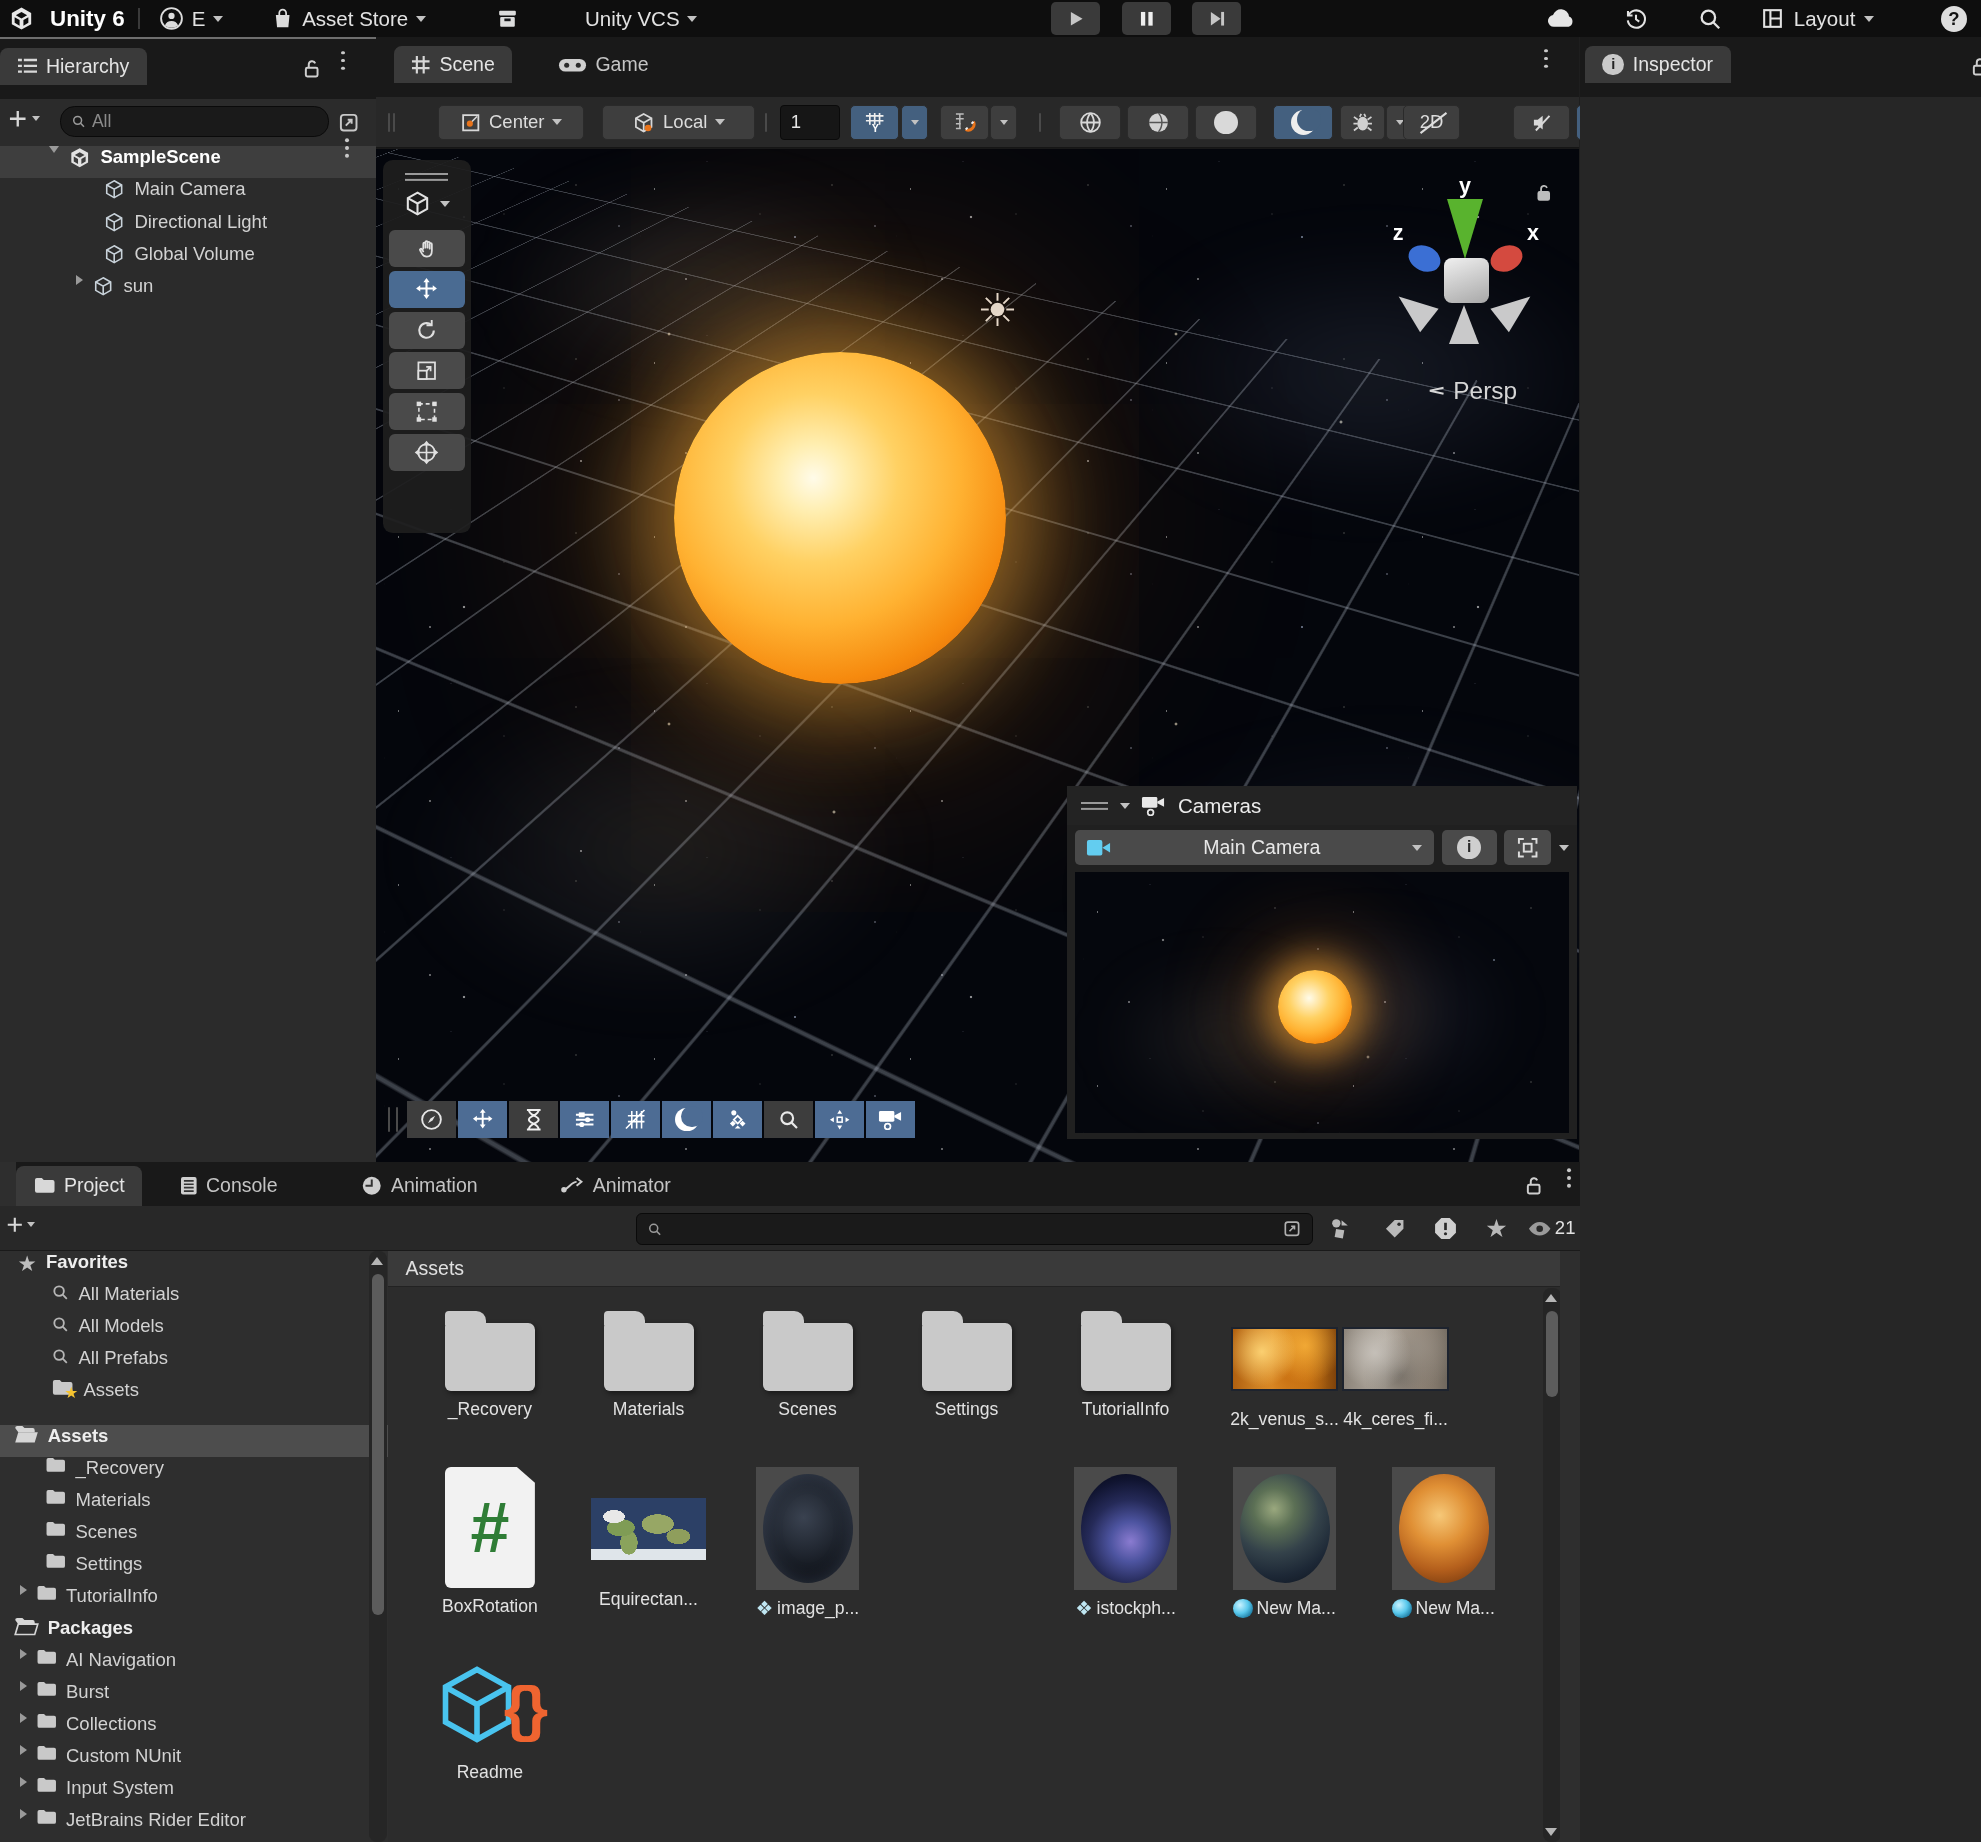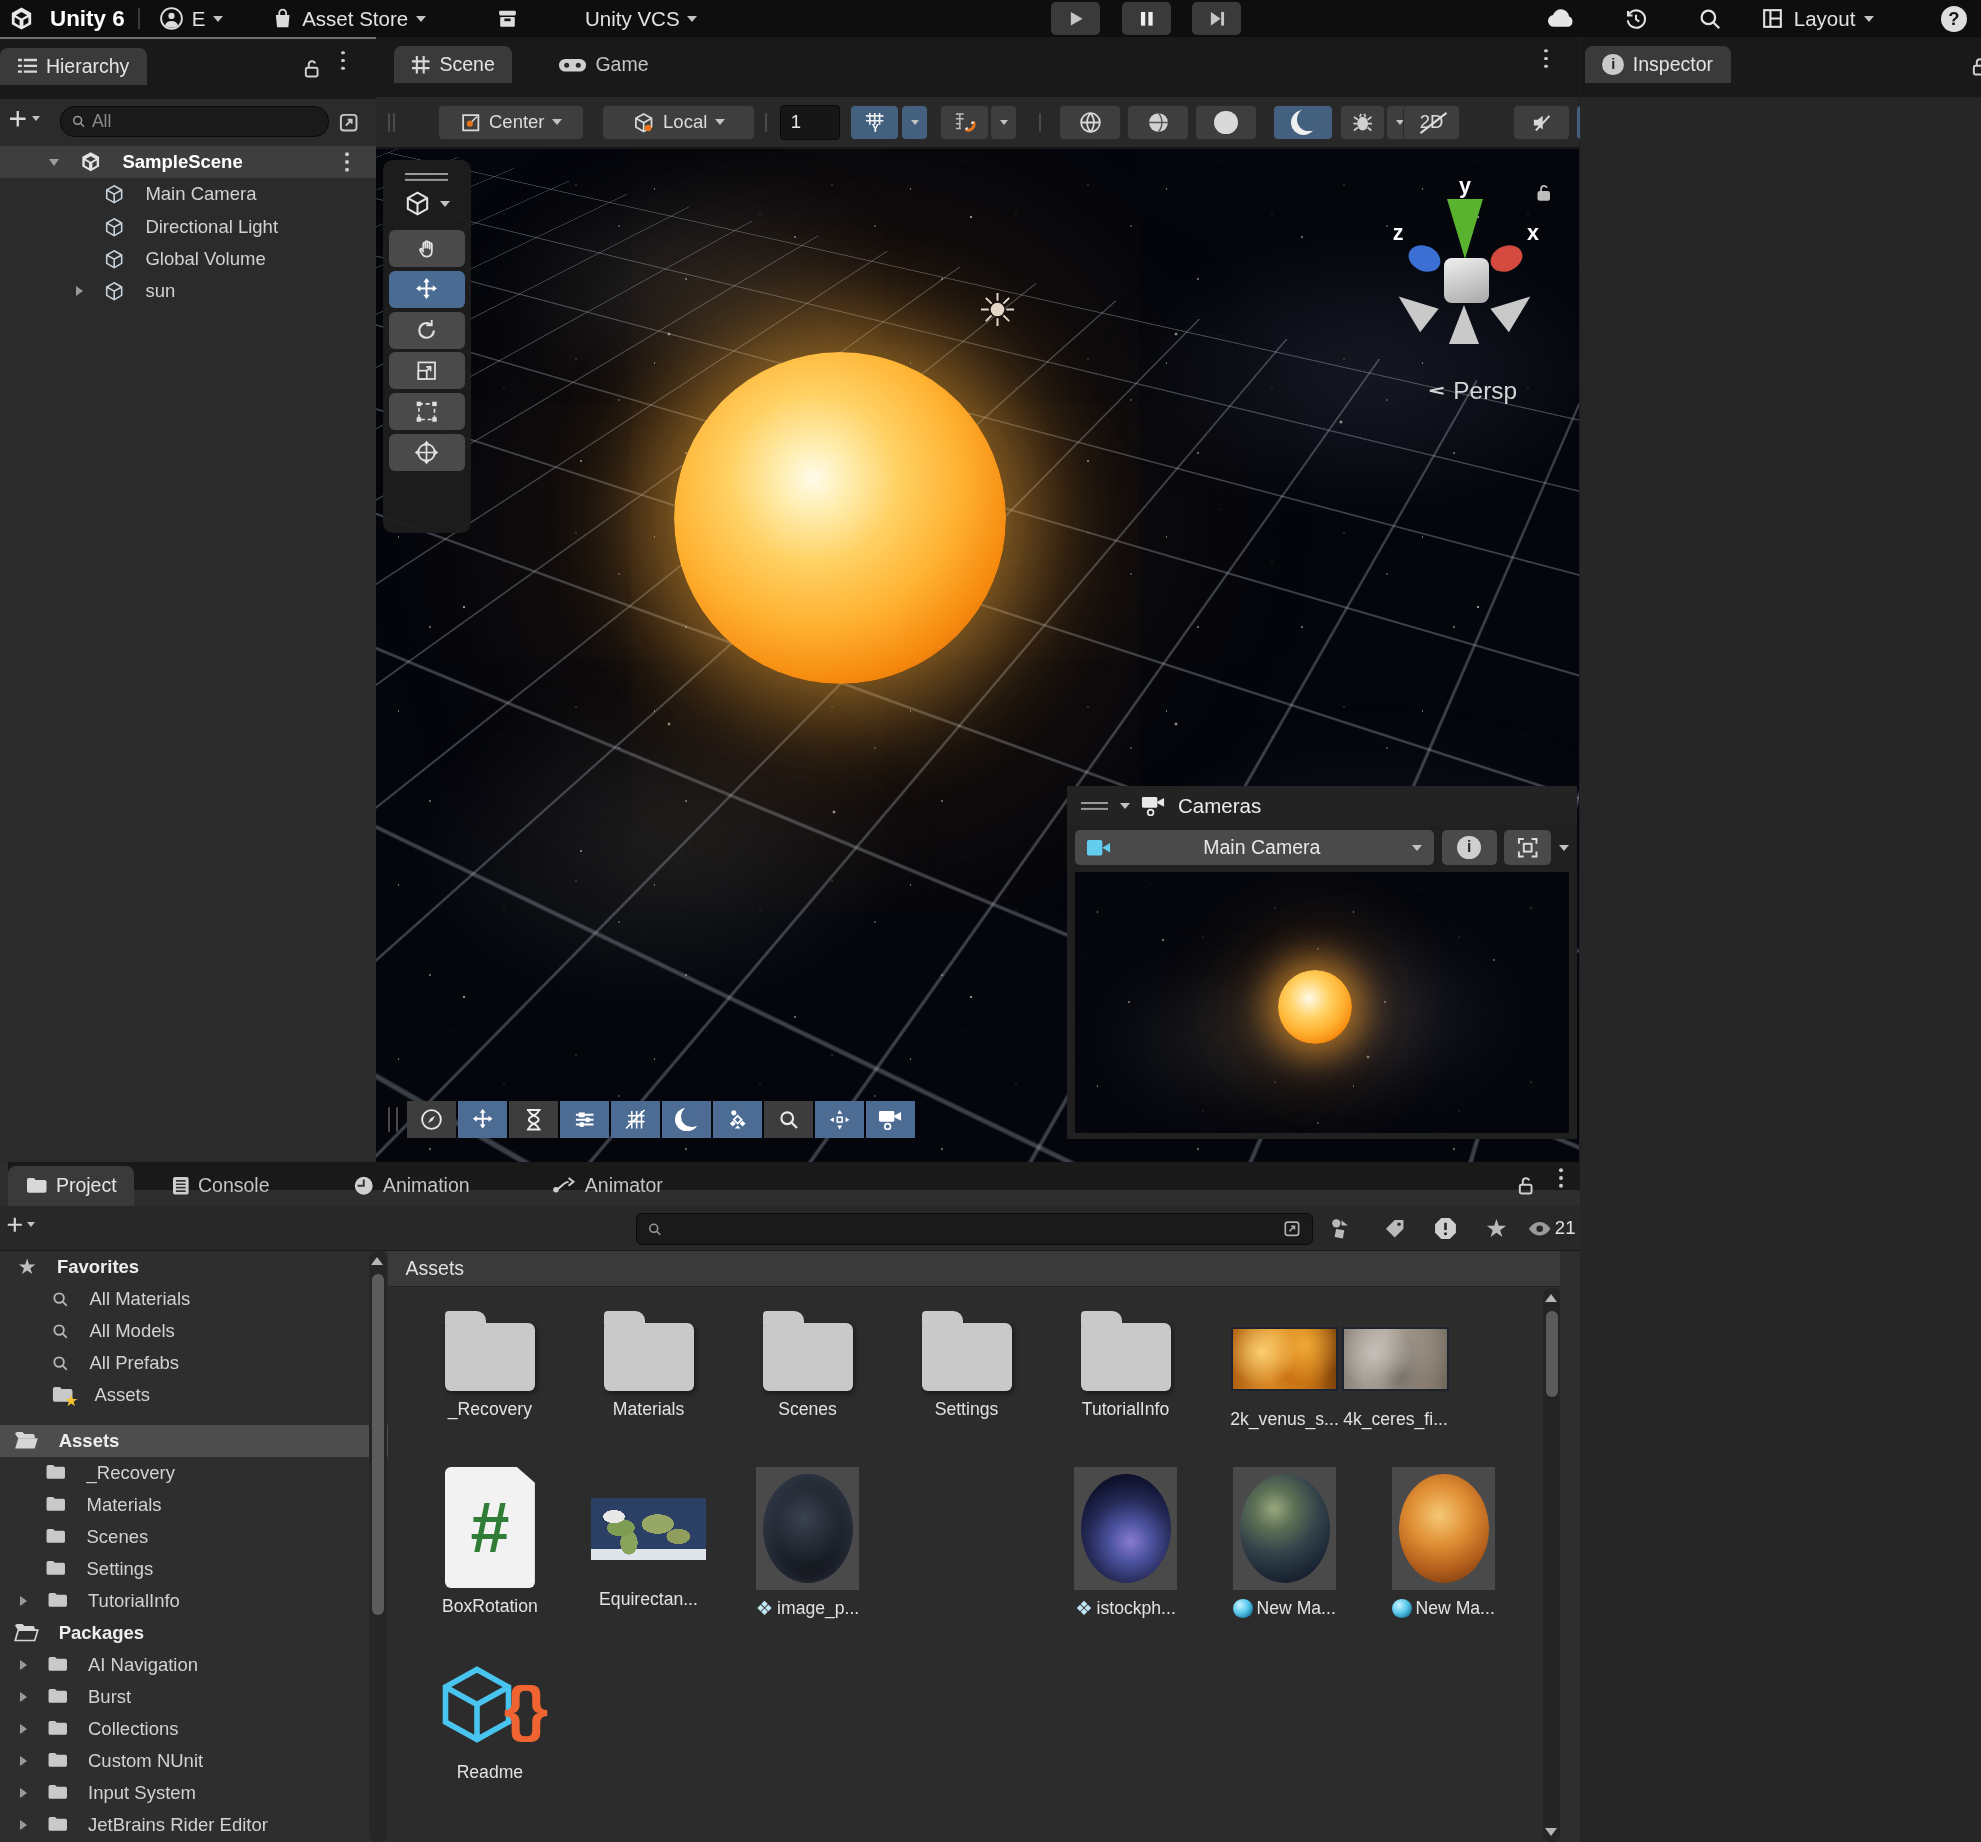--- a/index.html
+++ b/index.html
@@ -25,21 +25,21 @@
   .tab { position:absolute; top:8.8px; height:37px; background:#3a3a3a; border-radius:7.8px 7.8px 0 0; display:flex; align-items:center; gap:8.8px; padding:0 17.6px; color:#e4e4e4; font-size:19.5px; }
   .tab.inactive { background:transparent; color:#c4c4c4; }
 
   
   #hierarchy { position:absolute; left:0; top:37px; width:376px; height:1125px; background:#2b2b2b; overflow:hidden; border-top:2px solid #6e6e6e;}
   #hier-strip { left:0; top:0; width:376px; height:60px; }
   #hier-toolbar { position:absolute; left:0; top:60px; width:376px; height:47px; background:#2b2b2b; }
   .searchbox { position:absolute; background:#1a1a1a; border:1px solid #0a0a0a; border-radius:14.6px; display:flex; align-items:center; padding:0 9.8px; gap:5.9px; }
   .searchbox input { background:transparent; border:none; outline:none; color:#cfcfcf; font-size:17.6px; width:100%; font-family:inherit; }
   .searchbox input::placeholder { color:#8a8a8a; }
-  .trow { position:absolute; left:0; width:100%; height:32px; display:flex; align-items:center; gap:20px; color:#d2d2d2; }
+  .trow { position:absolute; left:0; width:100%; height:32px; display:flex; align-items:flex-start; gap:9px; color:#d2d2d2; }
   .trow .lbl { white-space:nowrap; }
 
   
   #center { position:absolute; left:376px; top:37px; width:1203px; height:1125px; background:#191919; }
   #scene-strip { left:0; top:0; width:1203px; height:60px; }
   #scene-toolbar { position:absolute; left:0; top:60px; width:1203px; height:51px; background:#282828; border-bottom:1px solid #161616; }
   .tbtn { position:absolute; top:7.8px; height:35px; background:#3e3e3e; border:1px solid #2a2a2a; border-radius:4.9px; display:flex; align-items:center; justify-content:center; gap:7.8px; color:#dcdcdc; font-size:18.5px; }
   .tbtn.blue { background:#44607f; }
   .tbtn.caretbtn { width:27px; }
   #viewport { position:absolute; left:0; top:112px; width:1203px; height:1013px; background:#04060c; overflow:hidden; }
@@ -106,21 +106,21 @@
   #cam-dd { flex:1; height:35px; background:#4a4a4a; border-radius:4.9px; display:flex; align-items:center; padding:0 11.7px; gap:9.8px; color:#e8e8e8; font-size:19.5px;}
   .cam-sq { width:55px; height:35px; background:#4a4a4a; border-radius:4.9px; display:flex; align-items:center; justify-content:center; }
   #cam-preview { position:absolute; left:7.8px; top:86px; width:494px; height:261px; background:#05070d; overflow:hidden; }
 
   
   #inspector { position:absolute; left:1580px; top:37px; width:402px; height:1805px; background:#262626; }
   #insp-strip { left:0; top:0; width:402px; height:60px; }
 
   
   #project { position:absolute; left:0; top:1162px; width:1580px; height:680px; background:#2e2e2e; overflow:hidden; }
-  #proj-strip { left:8px; top:0; width:1580px; height:28px; }
+  #proj-strip { left:16px; top:0; width:1580px; height:44px; }
   #proj-strip .tab { top:3.9px; height:40px; font-size:19.5px; }
   #proj-toolbar { position:absolute; left:0; top:44px; width:1580px; height:45px; background:#282828; border-bottom:1px solid #1a1a1a; }
   .pt-icon { position:absolute; top:6.8px; width:43px; height:31px; display:flex; align-items:center; justify-content:center; color:#b9b9b9; }
   #proj-tree { position:absolute; left:0; top:89px; width:388px; height:591px; background:#2e2e2e; overflow:hidden; }
   #proj-tree .trow { position:static; padding-left:0; }
   .spacer14 { height:13.7px; }
   .sel-row { background:#4d4d4d; color:#fff; }
   .hdr-row { font-weight:bold; color:#eee; }
   
   .sbar { position:absolute; background:#262626; border-radius:7.8px; }

